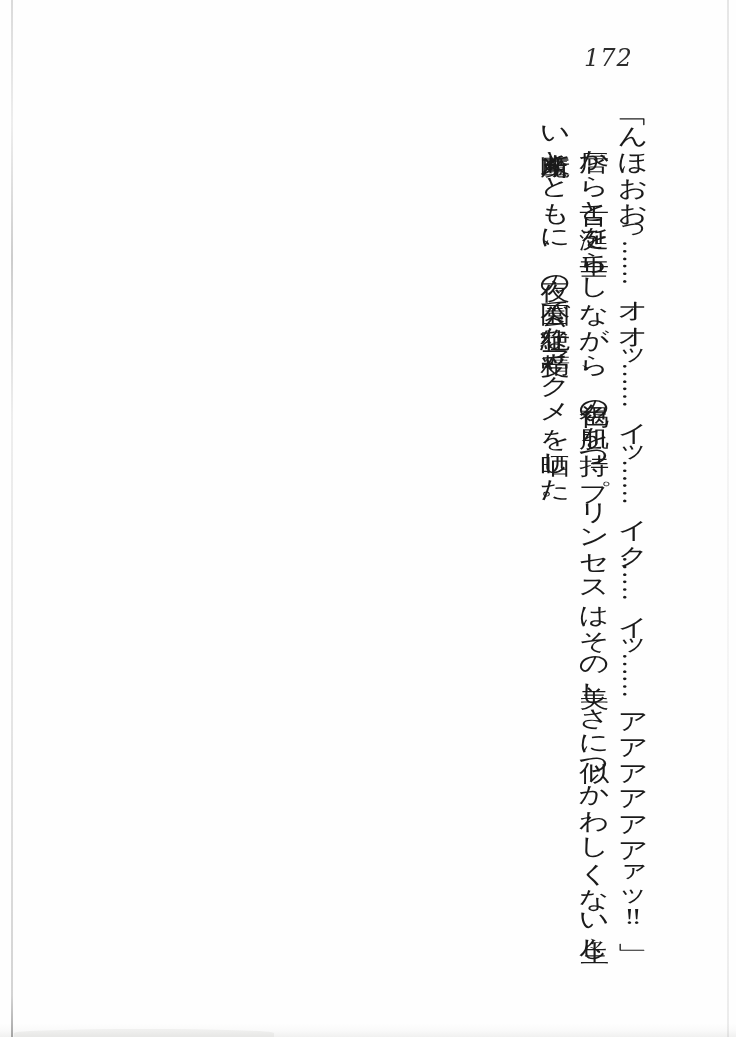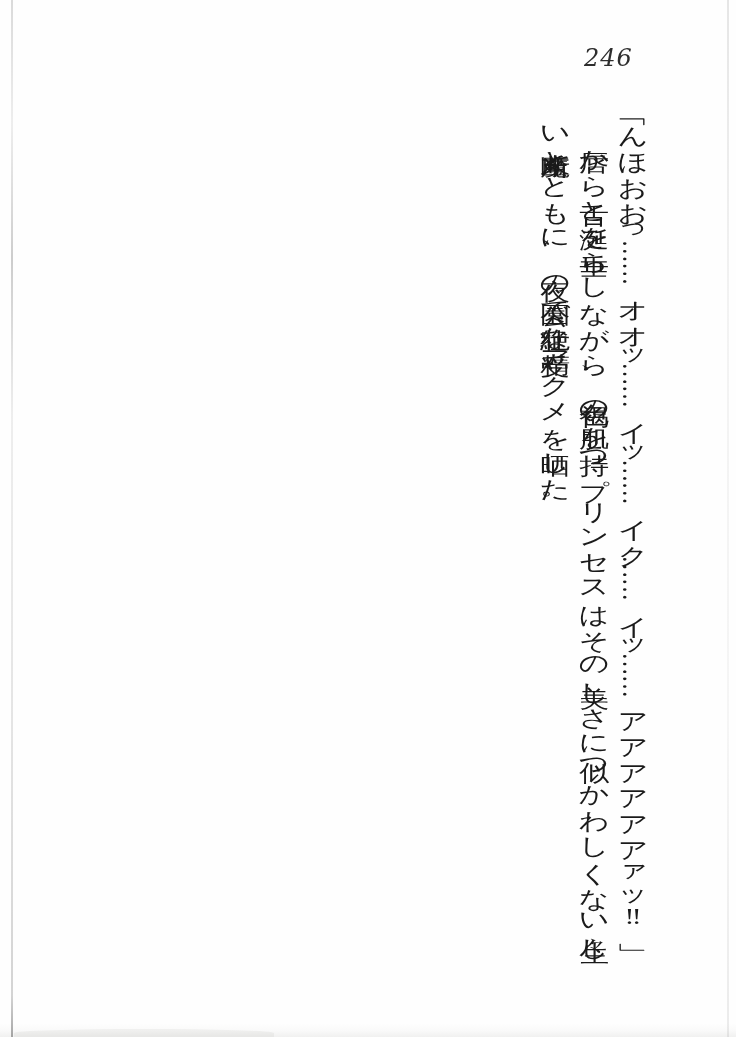--- a/index.html
+++ b/index.html
@@ -107,21 +107,21 @@
   }
   .text-block p.narration {
     text-indent: 1em;
   }
 </style>
 </head>
 <body>
 
 <div class="page">
 
-  <div class="page-number">246</div>
+  <div class="page-number">172</div>
 
   <div class="text-block">
     <p class="dialogue">「んほおおっ……オオッ……イッ……イク……イッ……アアアアアアァッ‼」</p>
     <p class="narration">唇から舌と涎を垂らしながら、褐色の肌を持つプリンセスはその美しさに似つかわしくない生々しい断末魔とともに、夜の公園で壮絶な受精アクメを晒した。</p>
   </div>
 
   <div class="gutter-line"></div>
   <div class="right-edge"></div>
   <div class="bottom-smudge"></div>
   <div class="bottom-smudge-left"></div>

